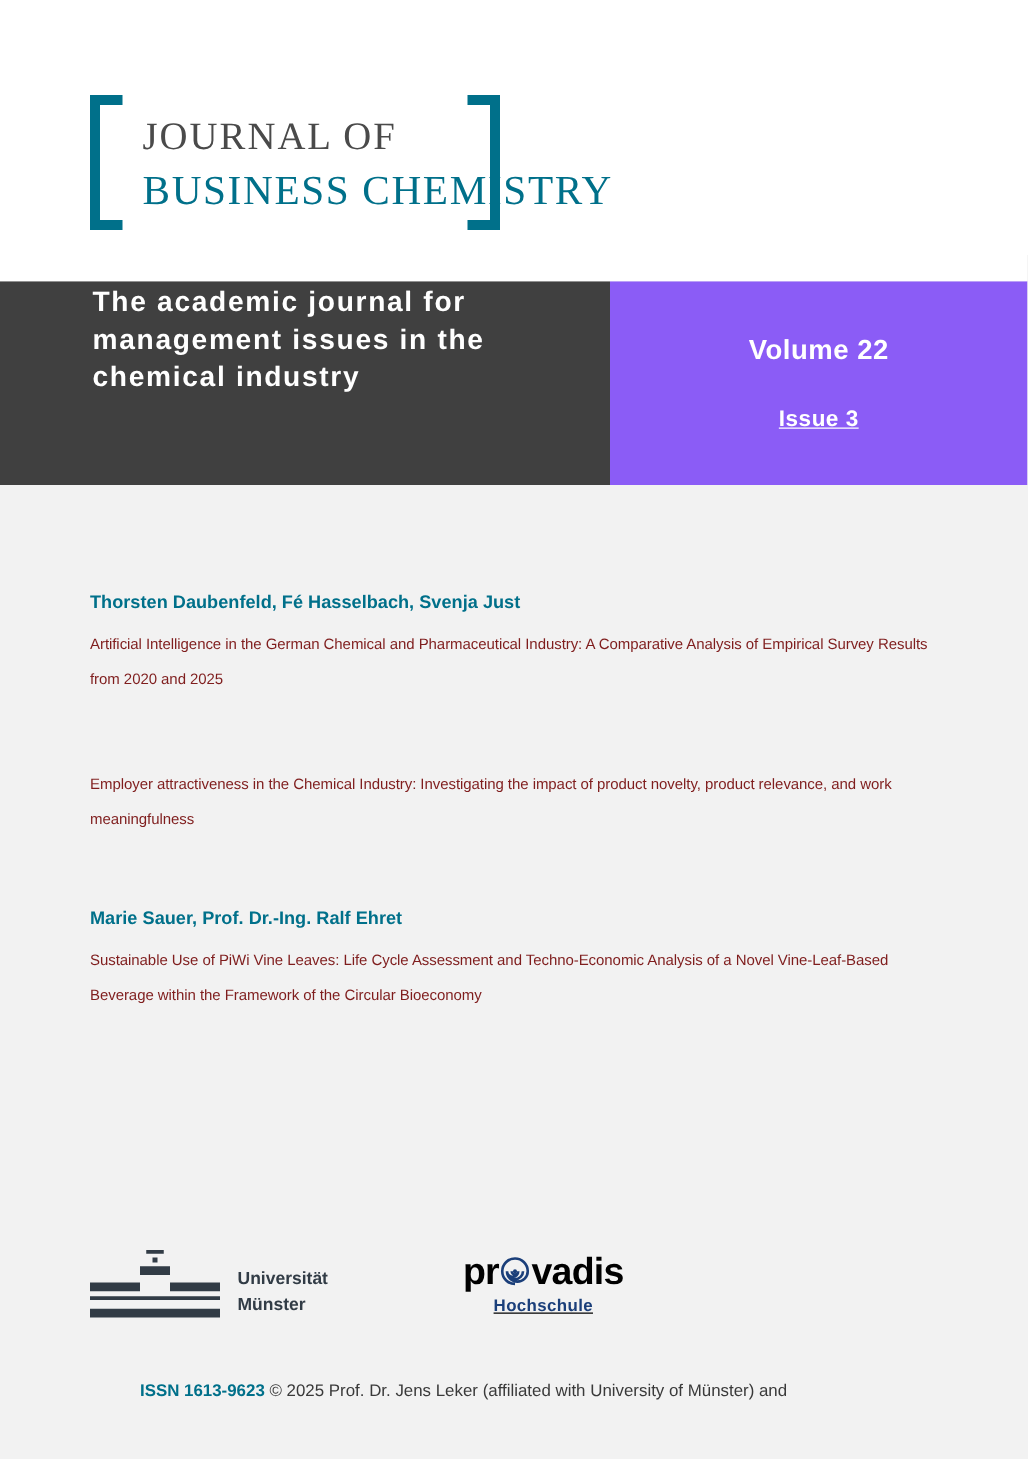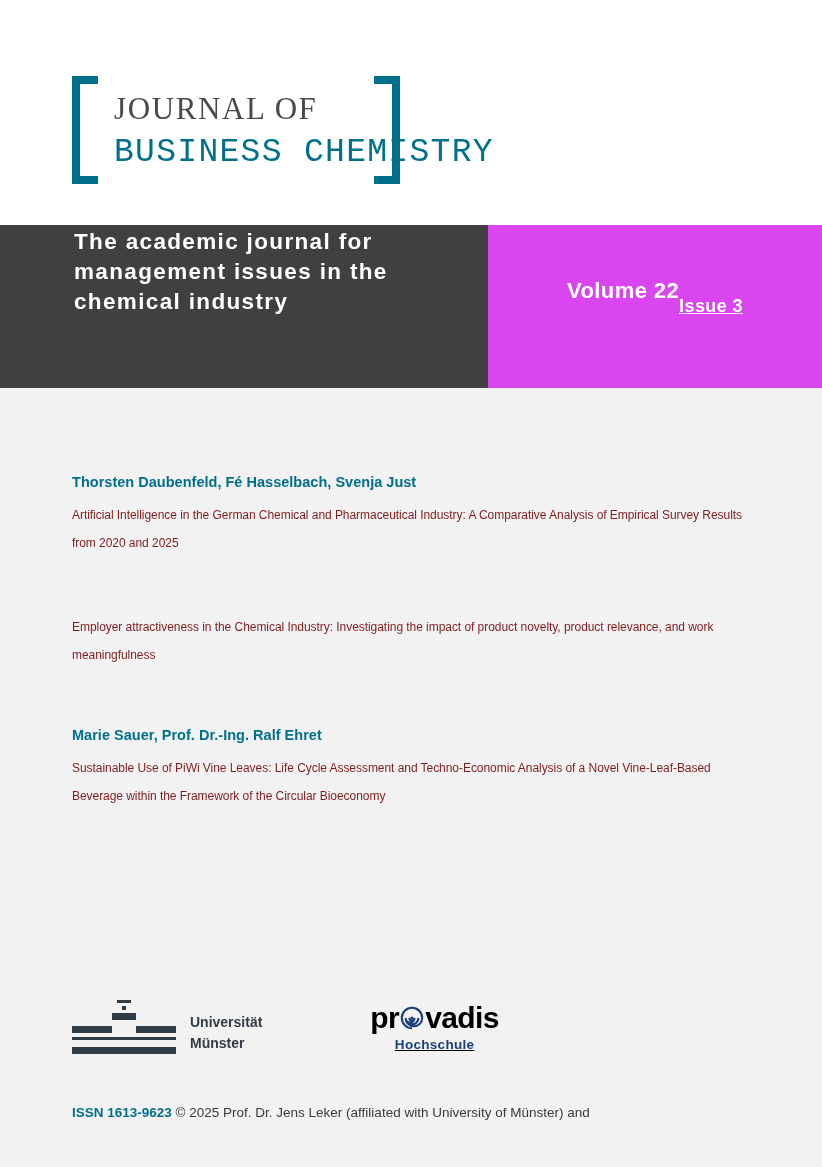--- a/index.html
+++ b/index.html
@@ -54,21 +54,21 @@
   }
   .logo-line1 {
     font-family: "Liberation Serif", serif;
     font-size: 31px;
     letter-spacing: 1.6px;
     color: #4a4a4a;
     line-height: 44px;
     white-space: nowrap;
   }
   .logo-line2 {
-    font-family: Liberation Mono, monospace;
+    font-family: Liberation Serif, serif;
     font-size: 33px;
     letter-spacing: 1.3px;
     color: #00708a;
     line-height: 44px;
     white-space: nowrap;
   }
 
   
   .banner {
     display: flex;
@@ -76,24 +76,24 @@
     width: 100%;
   }
   .banner-left {
     background: #404040;
     width: 488px;
     flex: 0 0 488px;
     display: flex;
     align-items: flex-start;
   }
   .banner-right {
-    background: #d946ef;
+    background: #8b5cf6;
     flex: 1 1 auto;
     display: flex;
-    flex-direction: row;
+    flex-direction: column;
     align-items: center;
     justify-content: center;
   }
   .banner-tagline {
     color: #ffffff;
     font-size: 22.5px;
     font-weight: bold;
     line-height: 30px;
     letter-spacing: 1.35px;
     padding-left: 74px;
@@ -201,20 +201,21 @@
     left: 72px;
     top: 1103px;
     width: 700px;
     font-size: 13.5px;
     line-height: 20px;
     color: #3a3a3a;
   }
   .footer-issn {
     color: #00708a;
     font-weight: bold;
+    margin-left: 40px;
   }
 </style>
 </head>
 <body>
 
 <div class="masthead">
   <div class="logo-block">
     <div class="bracket bracket-left"></div>
     <div class="logo-lines">
       <div class="logo-line1">JOURNAL OF</div>

